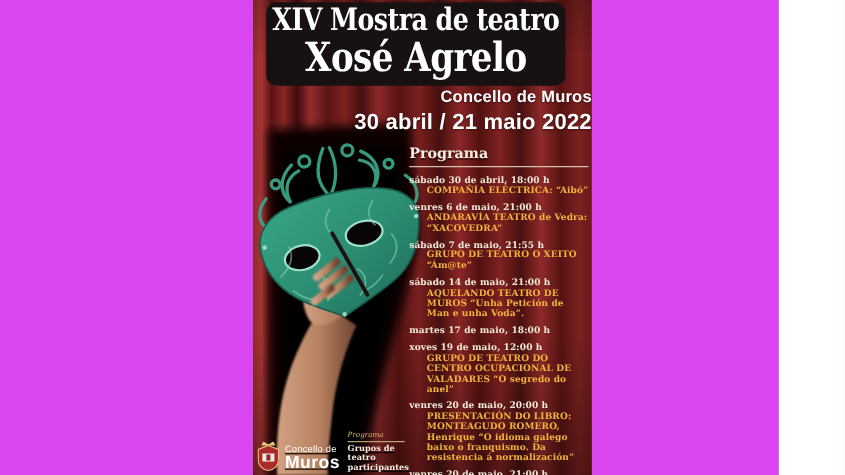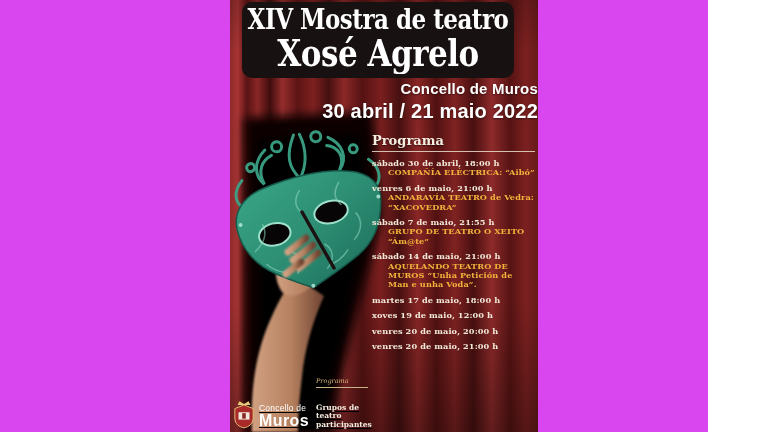--- a/index.html
+++ b/index.html
@@ -40,21 +40,21 @@
   
   .footer{position:absolute;left:3px;bottom:3px;display:flex;align-items:flex-end;text-decoration:underline;}
   .crest{width:22px;height:28px;flex:0 0 auto;}
   .muros-wrap{margin-left:4px;color:#ffffff;line-height:1;}
   .muros-top{font-size:8.5px;letter-spacing:.2px;}
   .muros-name{font-size:16px;font-weight:800;letter-spacing:.4px;margin-top:1px;}
   .collab{margin-left:7px;line-height:1;}
   .collab-label{font-family:"DejaVu Serif","Liberation Serif",serif;font-style:italic;
     font-size:6.5px;color:#d9b77c;padding-bottom:2px;border-bottom:.5px solid #c9b188;
     display:inline-block;min-width:52px;}
-  .collab-text{margin-top:16px;color:#f3ece0;font-size:7.5px;font-weight:bold;width:62px;line-height:8.5px;
+  .collab-text{margin-top:2px;color:#f3ece0;font-size:7.5px;font-weight:bold;width:62px;line-height:8.5px;
     font-family:"DejaVu Serif","Liberation Serif",serif;}
 </style>
 </head>
 <body>
 
 <div class="stage">
   <div class="poster">
 
     <svg class="art" viewBox="0 0 308 432" aria-hidden="true">
       <defs>
@@ -159,23 +159,25 @@
       </div>
       <div class="entry">
         <div class="date">sábado 14 de maio, 21:00 h</div>
         <div class="event">AQUELANDO TEATRO DE MUROS “Unha Petición de Man e unha Voda”.</div>
       </div>
       <div class="entry">
         <div class="date">martes 17 de maio, 18:00 h</div>
       </div>
       <div class="entry">
         <div class="date">xoves 19 de maio, 12:00 h</div>
+        <div class="event">GRUPO DE TEATRO DO CENTRO OCUPACIONAL DE VALADARES “O segredo do anel”</div>
       </div>
       <div class="entry">
         <div class="date">venres 20 de maio, 20:00 h</div>
+        <div class="event">PRESENTACIÓN DO LIBRO: MONTEAGUDO ROMERO, Henrique “O idioma galego baixo o franquismo. Da resistencia á normalización”</div>
       </div>
       <div class="entry">
         <div class="date">venres 20 de maio, 21:00 h</div>
 
       </div>
 
     </div>
 
     <div class="footer">
       <svg class="crest" viewBox="0 0 24 30" aria-hidden="true">

